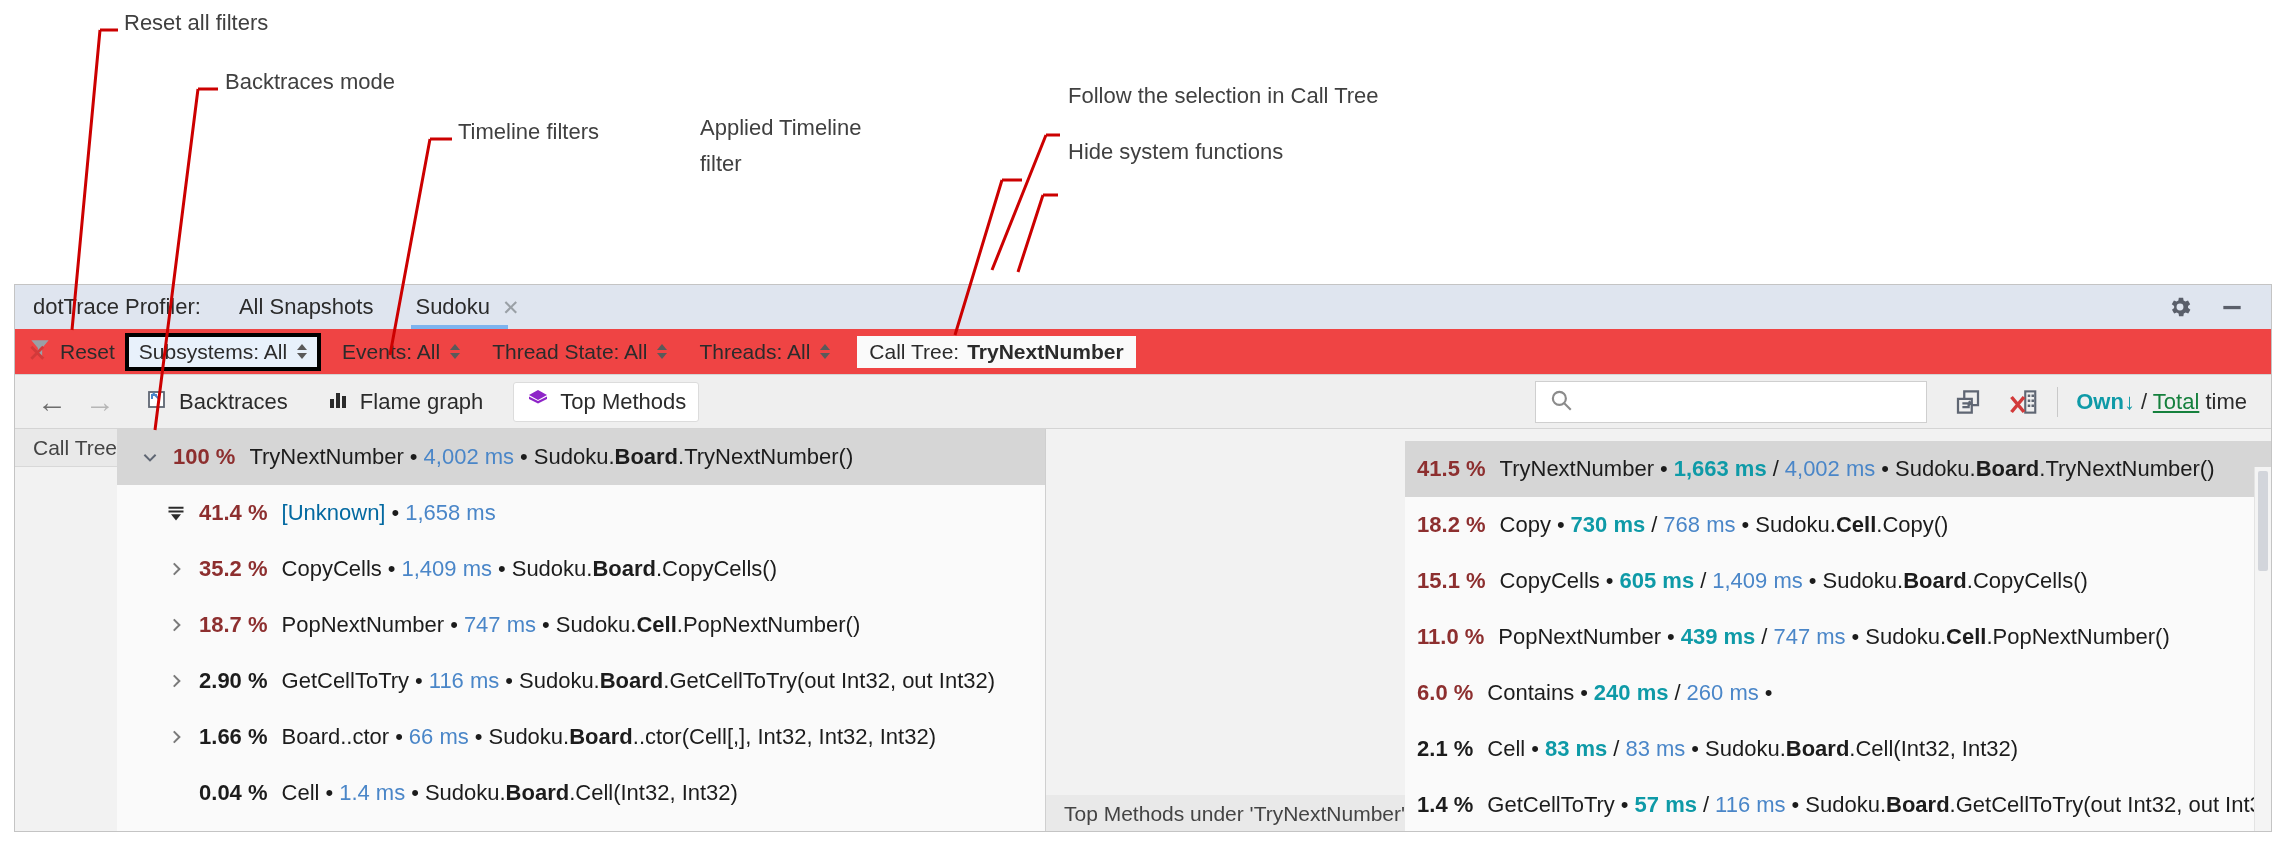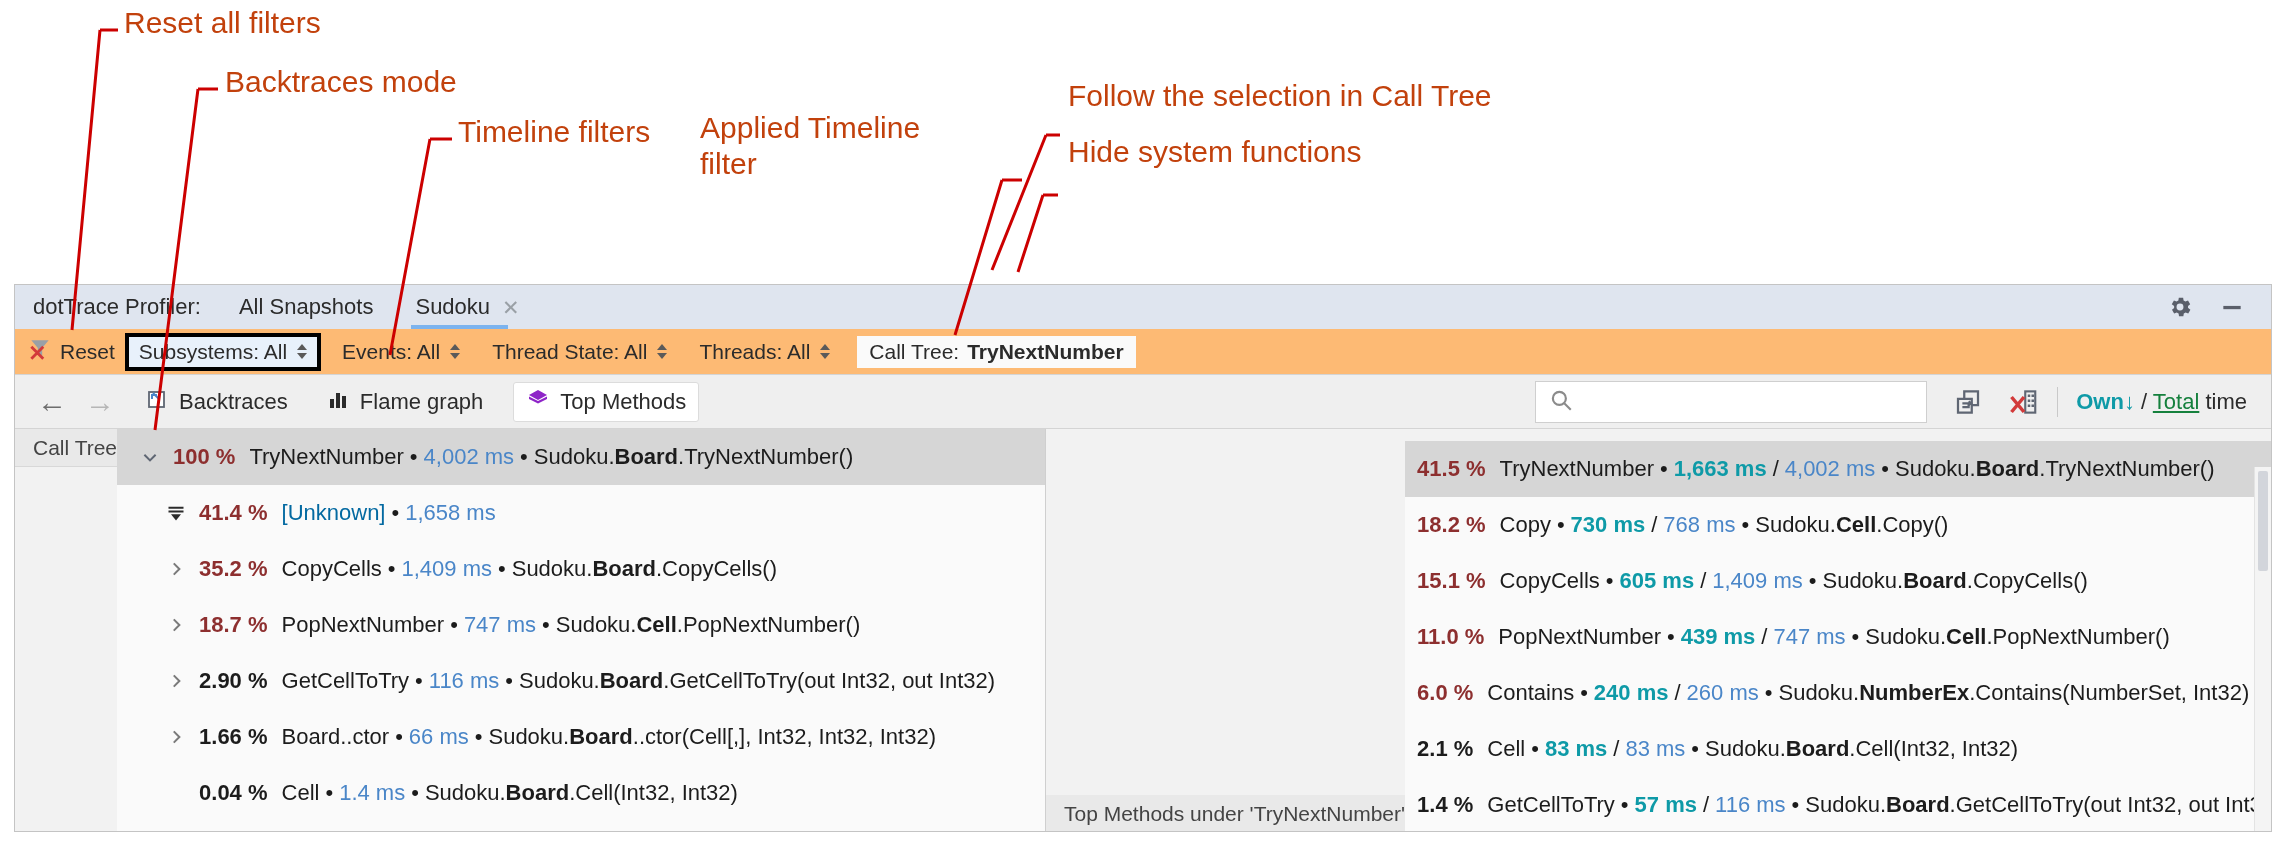--- a/index.html
+++ b/index.html
@@ -9,22 +9,22 @@
     font-family:"Liberation Sans", sans-serif;
     overflow:hidden;
     position:relative;
     -webkit-font-smoothing:antialiased;
   }
 
   
   #annotations{position:absolute;left:0;top:0;width:2287px;height:852px;pointer-events:none;z-index:40;}
   .anno-label{
     position:absolute;
-    color:#c2410c;
-    font-size:30px;
+    color:#404040;
+    font-size:22px;
     line-height:36px;
     white-space:pre-line;
     font-family:"Liberation Sans", sans-serif;
   }
 
   
   #window{
     position:absolute;
     left:14px; top:284px;
     width:2258px; height:548px;
@@ -60,21 +60,21 @@
   }
   .tb-close{
     font-size:21px;color:#9aa0a6;margin-left:12px;line-height:1;
   }
   .tb-right{margin-left:auto;display:flex;align-items:center;gap:26px;padding-right:26px;}
   .tb-icon{width:26px;height:26px;display:block;}
 
   
   #filterbar{
     height:46px;
-    background:#fdba74;
+    background:#ef4444;
     display:flex;align-items:center;
     border-bottom:1px solid #d4d4d4;
     box-sizing:border-box;
     position:relative;
   }
   .reset-btn{
     display:flex;align-items:center;gap:7px;
     margin-left:12px;
     font-size:21px;color:#2b2b2b;
   }
@@ -511,21 +511,20 @@
           </div>
           <div class="row">
             <span style="width: 12px; flex: 0 0 12px;"></span>
             <span class="pct ">6.0 %</span>
             <span style="margin-left: 14px;">Contains</span>
             <span class="sep">•</span>
             <span class="ms-own">240 ms</span>
             <span class="sep">/</span>
             <span class="ms">260 ms</span>
             <span class="sep">•</span>
-            <span><span>Sudoku.</span><b class="cls">NumberEx</b><span>.Contains(NumberSet, Int32)</span></span>
           </div>
           <div class="row">
             <span style="width: 12px; flex: 0 0 12px;"></span>
             <span class="pct dark">2.1 %</span>
             <span style="margin-left: 14px;">Cell</span>
             <span class="sep">•</span>
             <span class="ms-own">83 ms</span>
             <span class="sep">/</span>
             <span class="ms">83 ms</span>
             <span class="sep">•</span>

